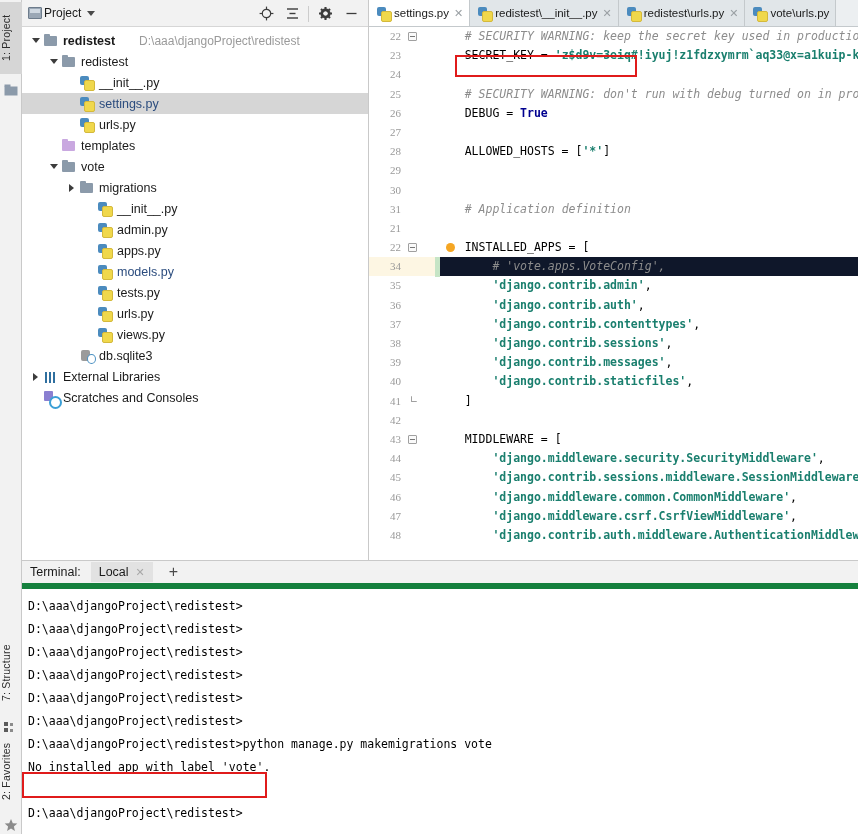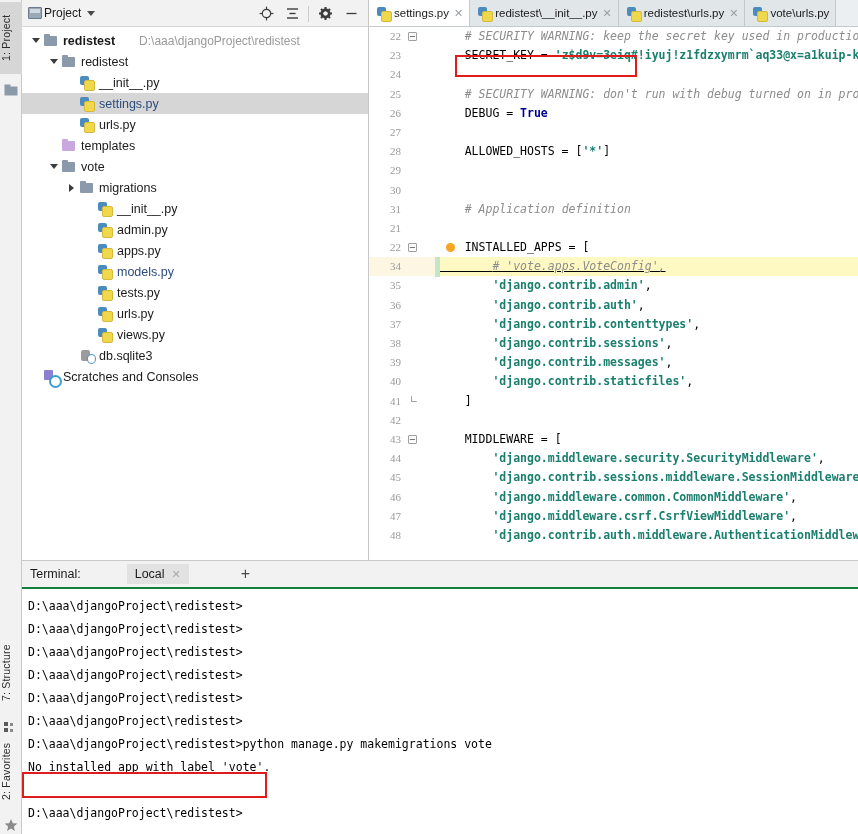--- a/index.html
+++ b/index.html
@@ -252,21 +252,21 @@
   }
   .code-area {
     position: absolute; left: 66px; top: 0; right: 0; bottom: 0;
     font-family: "DejaVu Sans Mono", monospace;
     font-size: 11.5px;
     line-height: 19.2px;
     white-space: pre;
     color: #000000;
   }
   .cl { height: 19.2px; padding-left: 2px; }
-  .cl.cur { background: #fef9c3; text-decoration: underline; }
+  .cl.cur { background: #0f172a; }
   .cm { color: #8c8c8c; font-style: italic; }
   .str { color: #1a7f6e; font-weight: bold; }
   .kw { color: #00008f; font-weight: bold; }
   .pl { color: #000000; }
 
   .redbox {
     position: absolute;
     border: 2px solid #e01b1b;
     pointer-events: none;
   }
@@ -279,26 +279,25 @@
   
   .terminal {
     position: absolute; left: 22px; top: 560px;
     width: 836px; height: 274px;
     background: #ffffff;
     border-top: 1px solid #c9c9c9;
   }
   .term-header {
     height: 28px;
     background: #f2f2f2;
-    border-bottom: 2px solid #15803d;
+    border-bottom: 6px solid #15803d;
     display: flex; align-items: center;
     padding-left: 8px;
     font-size: 12.5px;
     color: #1a1a1a;
-    gap: 36px;
   }
   .term-label { margin-right: 10px; }
   .term-tab {
     display: flex; align-items: center;
     padding: 3px 8px;
     background: #e2e2e2;
     font-size: 12.5px;
     color: #1a1a1a;
   }
   .term-tab .x { margin-left: 7px; color: #a8a8a8; font-size: 11px; }
@@ -500,20 +499,28 @@
           <div style="width: 60px; flex: 0 0 auto;"></div>
           <div class="tw"></div>
           <div class="ic ic-py"></div>
           <span class="tlabel">views.py</span>
         </div>
         <div class="trow">
           <div style="width: 42px; flex: 0 0 auto;"></div>
           <div class="tw"></div>
           <div class="ic ic-db"></div>
           <span class="tlabel">db.sqlite3</span>
+        </div>
+        <div class="trow">
+          <div style="width: 6px; flex: 0 0 auto;"></div>
+          <div class="tw">
+            <span class="arrow-rt"></span>
+          </div>
+          <div class="ic ic-lib"></div>
+          <span class="tlabel">External Libraries</span>
         </div>
         <div class="trow">
           <div style="width: 6px; flex: 0 0 auto;"></div>
           <div class="tw"></div>
           <div class="ic ic-scr"></div>
           <span class="tlabel">Scratches and Consoles</span>
         </div>
       </div>
   </div>
 

